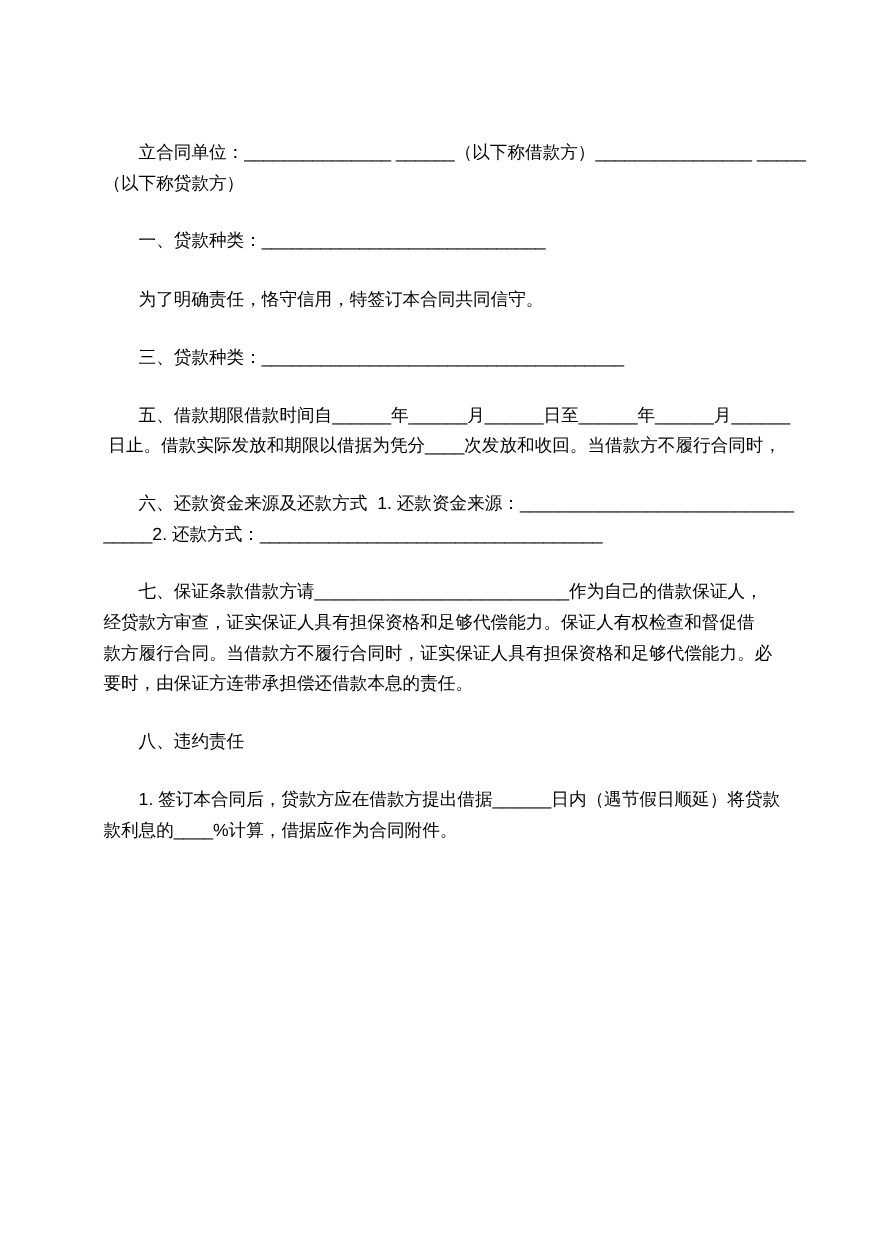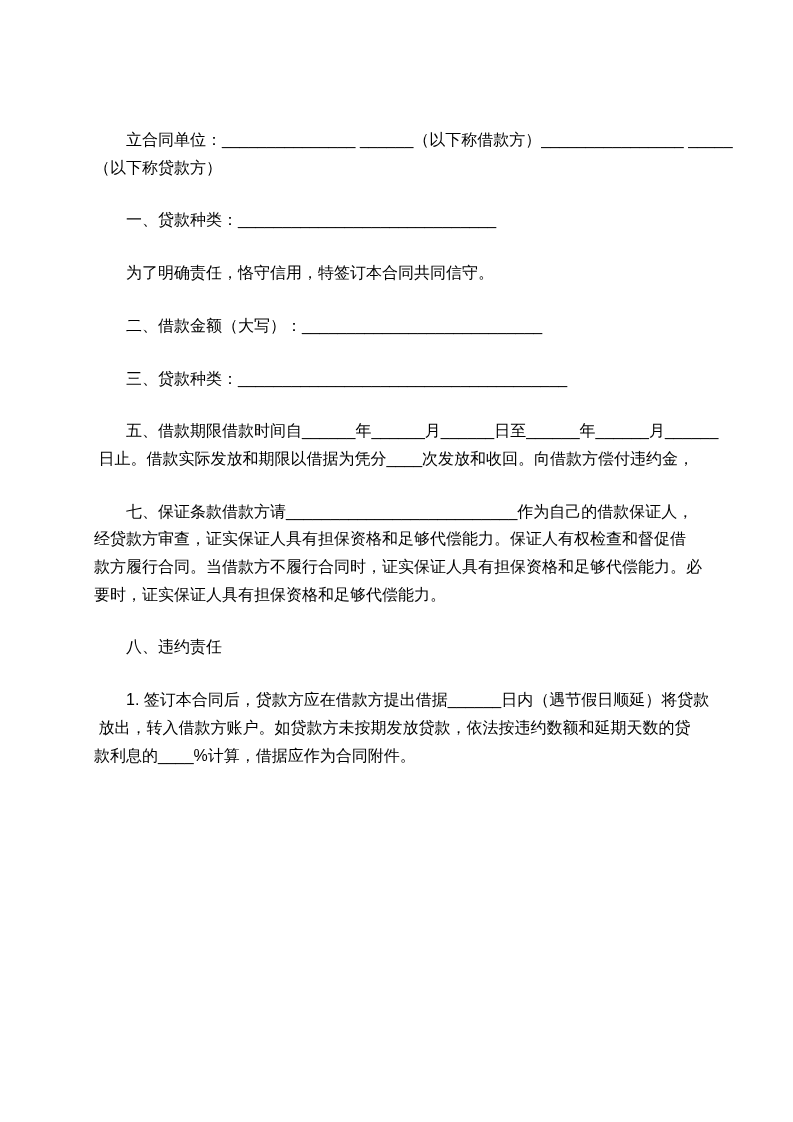--- a/index.html
+++ b/index.html
@@ -44,47 +44,45 @@
   </div>
 
   <div class="para">
     <div class="line first">一、贷款种类：_____________________________</div>
   </div>
 
   <div class="para">
     <div class="line first">为了明确责任，恪守信用，特签订本合同共同信守。</div>
   </div>
 
-  <div class="para">
-    <div class="line first">二、借款金额（大写）：___________________________</div>
-  </div>
 
   <div class="para">
     <div class="line first">三、贷款种类：_____________________________________</div>
   </div>
 
 
   <div class="para">
     <div class="line first">五、借款期限借款时间自______年______月______日至______年______月______</div>
-    <div class="line"> 日止。借款实际发放和期限以借据为凭分____次发放和收回。向借款方偿付违约金，</div>
+    <div class="line"> 日止。借款实际发放和期限以借据为凭分____次发放和收回。当借款方不履行合同时，</div>
   </div>
 
   <div class="para">
+    <div class="line first">六、还款资金来源及还款方式  1. 还款资金来源：____________________________</div>
+    <div class="line">_____2. 还款方式：___________________________________</div>
   </div>
 
   <div class="para">
     <div class="line first">七、保证条款借款方请__________________________作为自己的借款保证人，</div>
     <div class="line">经贷款方审查，证实保证人具有担保资格和足够代偿能力。保证人有权检查和督促借</div>
     <div class="line">款方履行合同。当借款方不履行合同时，证实保证人具有担保资格和足够代偿能力。必</div>
-    <div class="line">要时，证实保证人具有担保资格和足够代偿能力。</div>
+    <div class="line">要时，由保证方连带承担偿还借款本息的责任。</div>
   </div>
 
   <div class="para">
     <div class="line first">八、违约责任</div>
   </div>
 
   <div class="para">
     <div class="line first">1. 签订本合同后，贷款方应在借款方提出借据______日内（遇节假日顺延）将贷款</div>
-    <div class="line"> 放出，转入借款方账户。如贷款方未按期发放贷款，依法按违约数额和延期天数的贷</div>
     <div class="line">款利息的____%计算，借据应作为合同附件。</div>
   </div>
 
 </div>
 
 </body></html>

